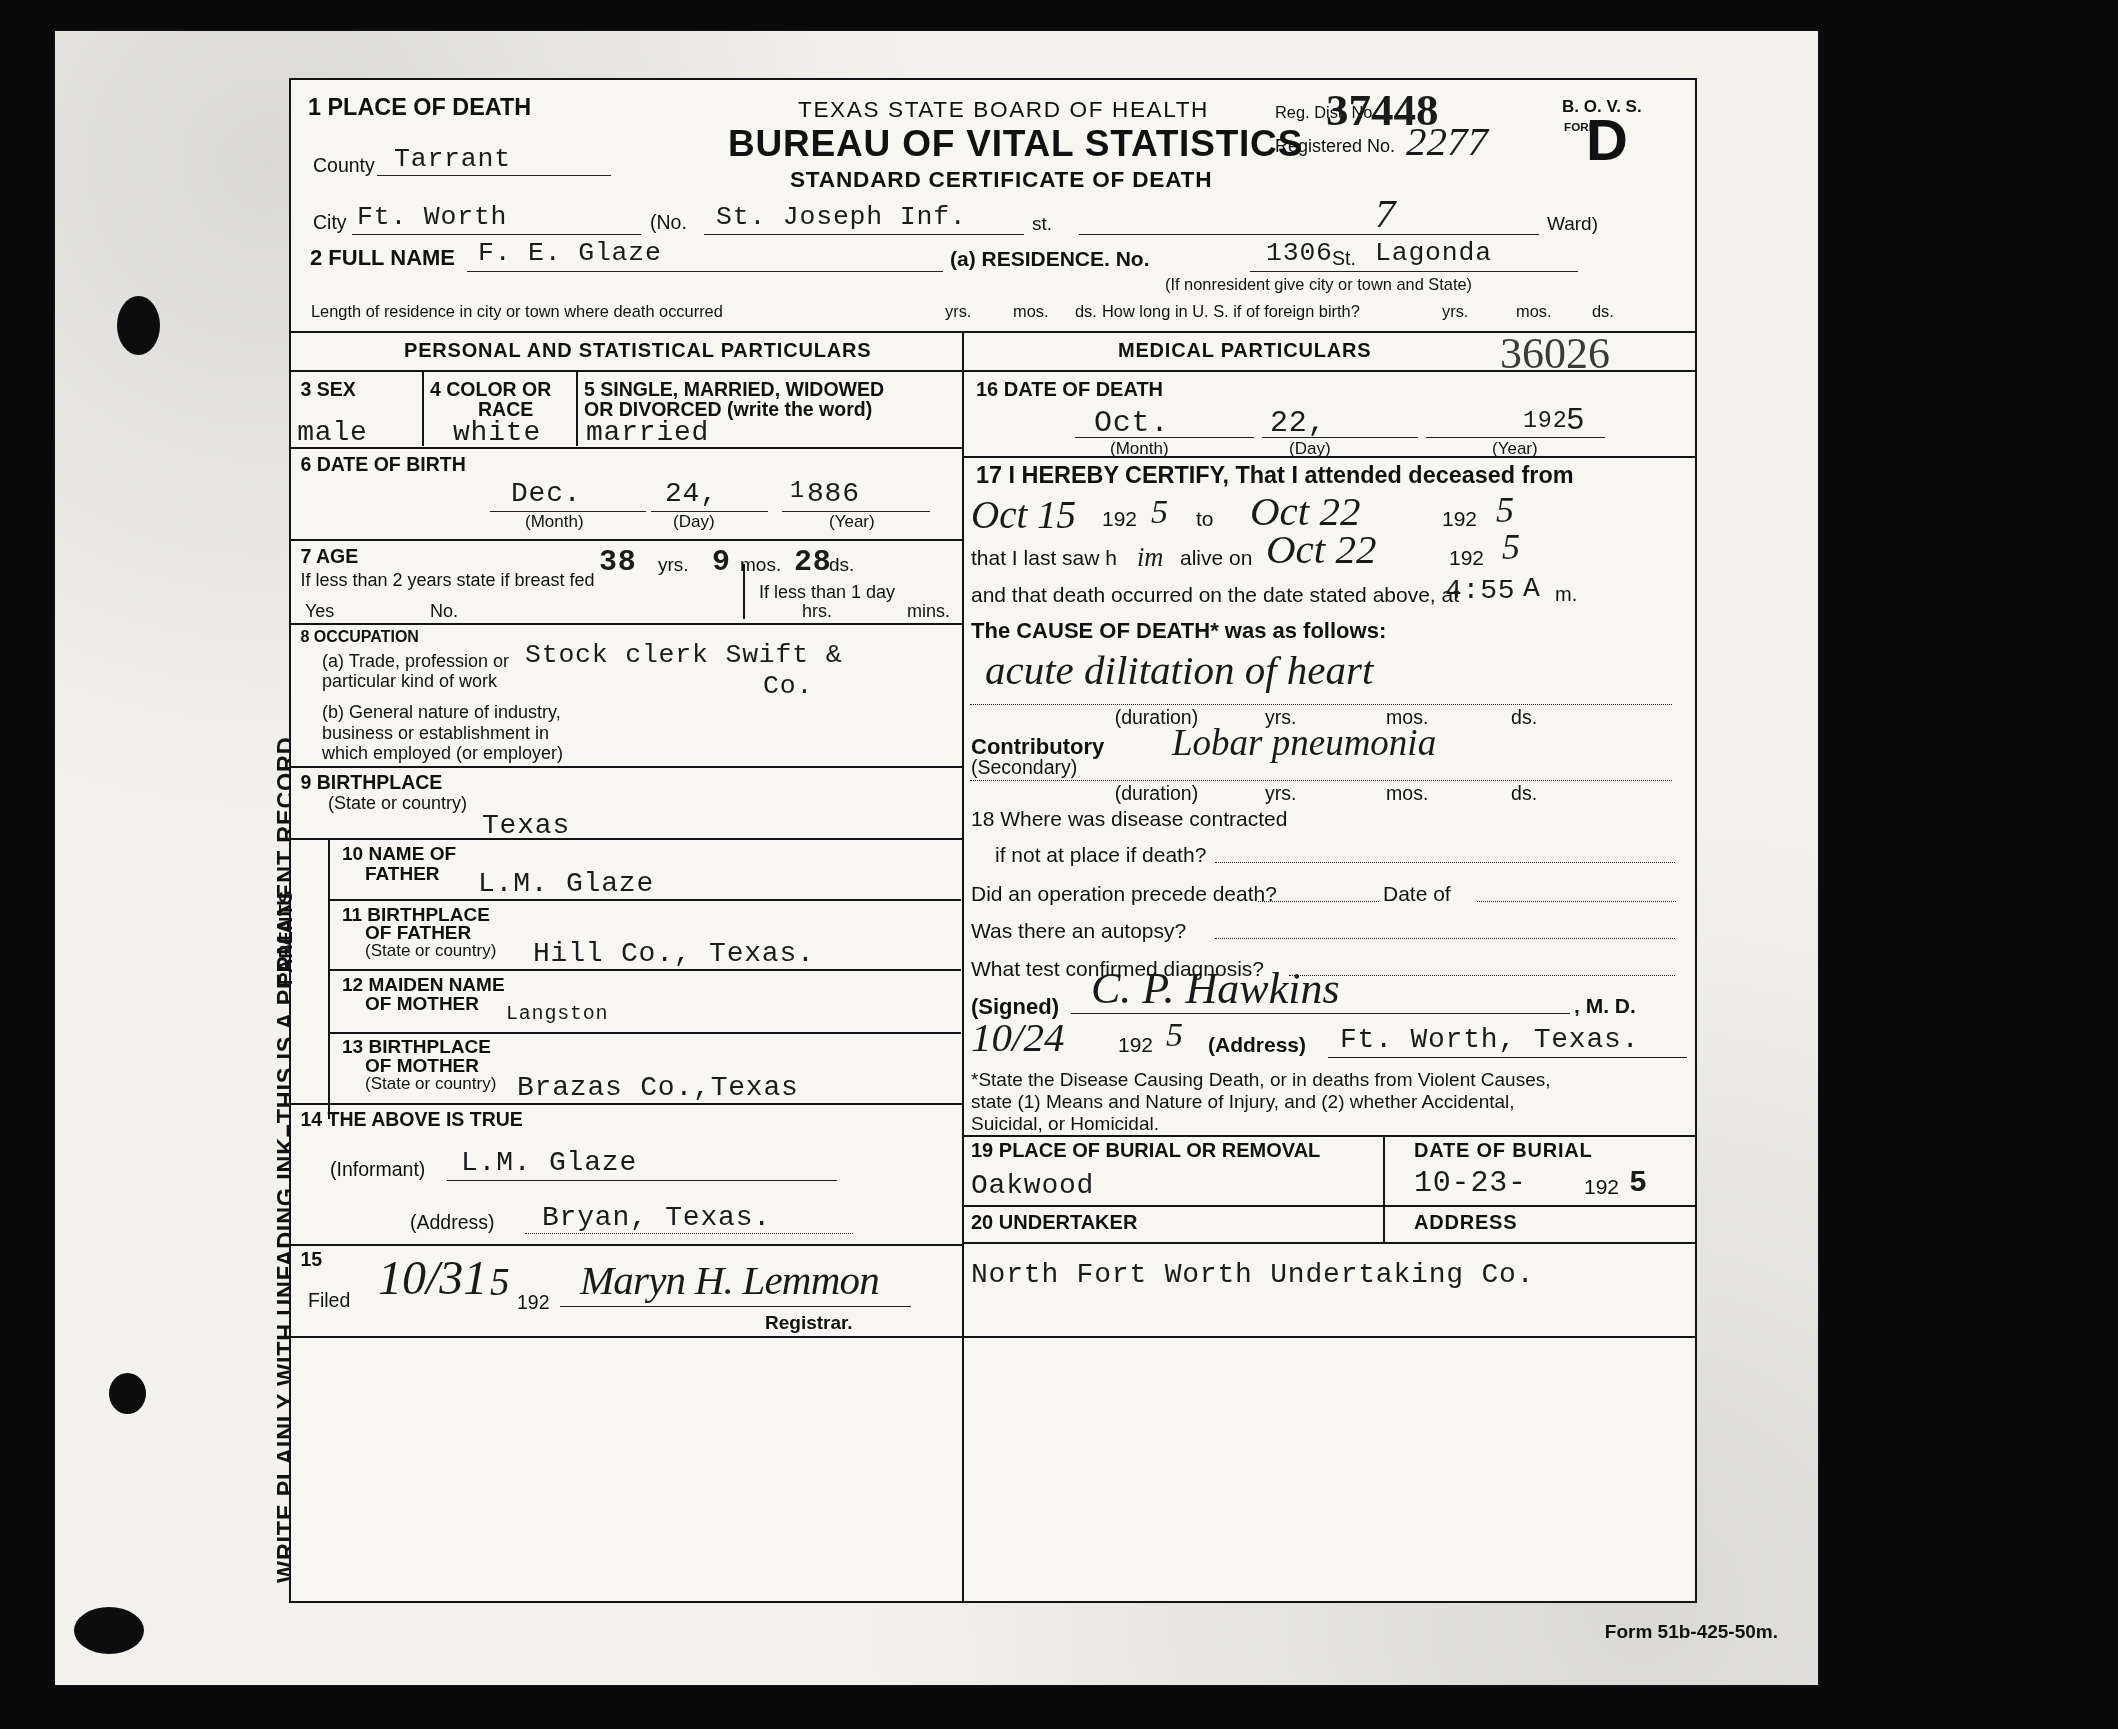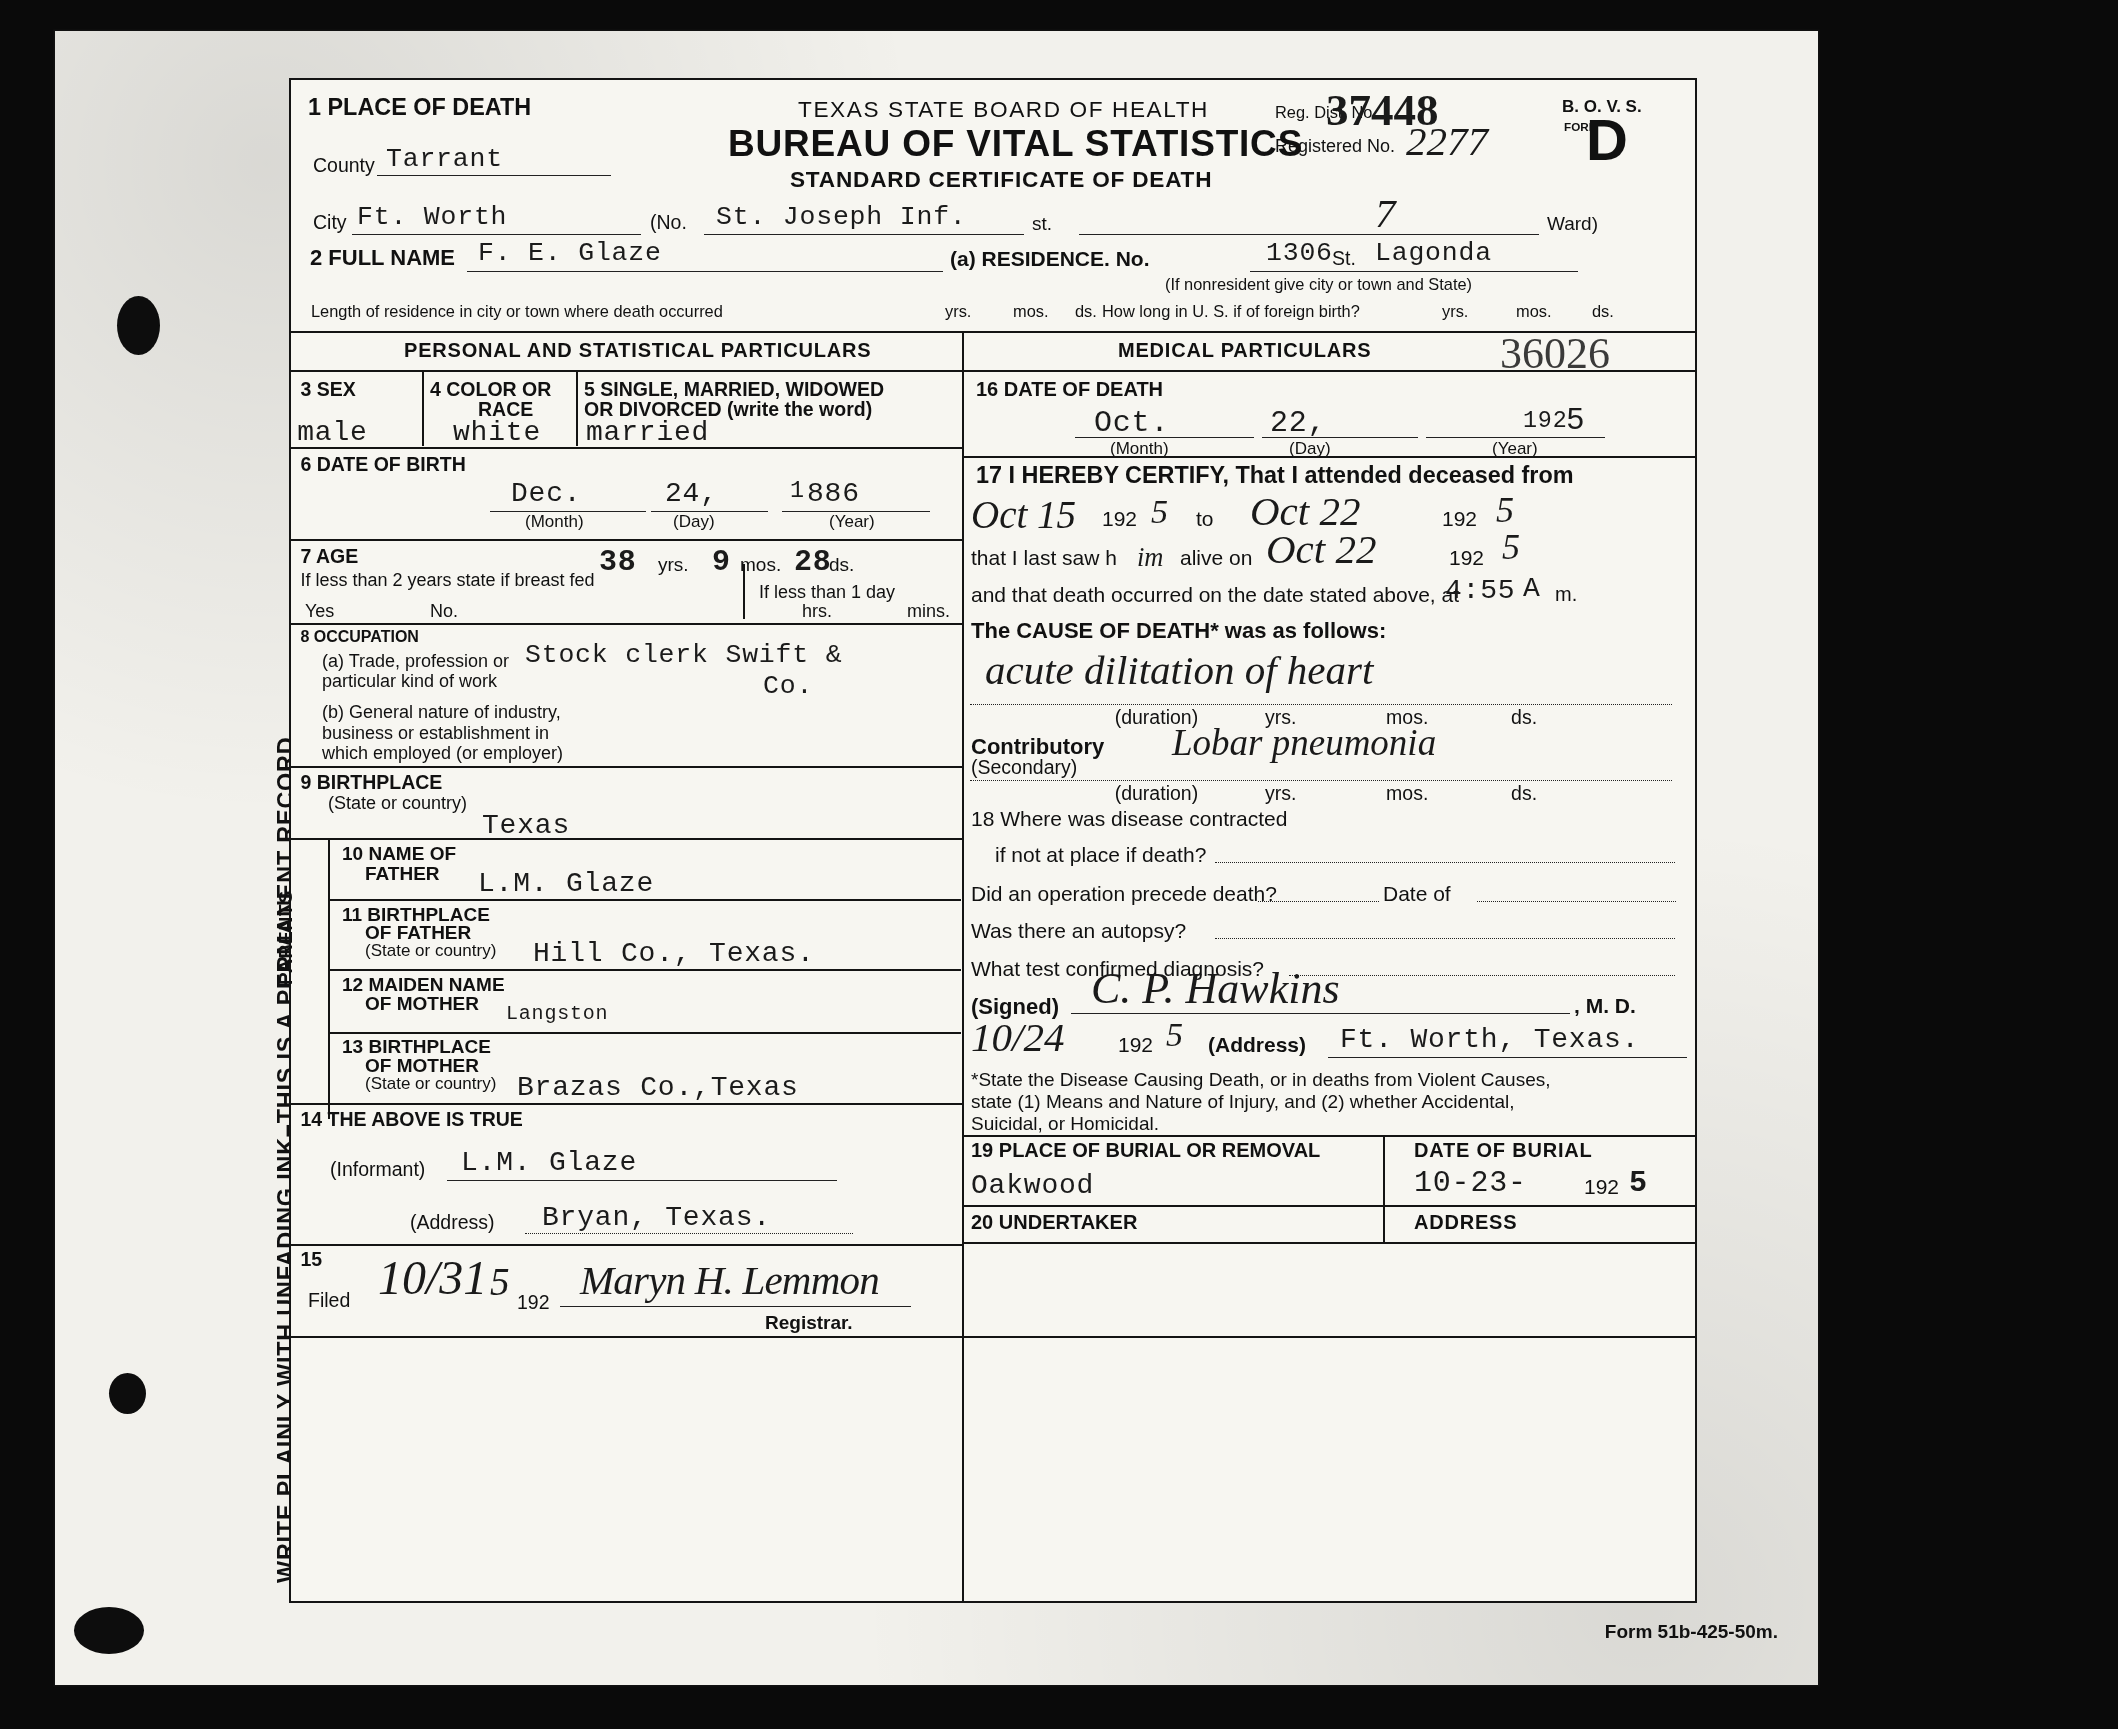--- a/index.html
+++ b/index.html
@@ -66,21 +66,21 @@
       <div class="abs hand b" style="left:1035px;top:3.9px;font-size:45px;font-style:normal;font-family:'Liberation Serif',serif;">37448</div>
 
       <div class="abs lbl" style="left:984px;top:56px;font-size:18px;">Registered No.</div>
       <div class="abs hand" style="left:1115px;top:37px;font-size:41px;">2277</div>
 
       <div class="abs lbl b" style="left:1271px;top:17px;font-size:17px;">B. O. V. S.</div>
       <div class="abs lbl b" style="left:1273px;top:41px;font-size:11.7px;width:14px;line-height:11.7px;">FORM</div>
       <div class="abs lbl b" style="left:1295px;top:31px;font-size:58px;line-height:58px;">D</div>
 
       <div class="abs lbl" style="left:22px;top:74px;font-size:19.5px;">County</div>
-      <div class="abs tw" style="left:95px;top:64px;font-size:26.5px;">Tarrant</div>
+      <div class="abs tw" style="left:103px;top:64px;font-size:26.5px;">Tarrant</div>
       <div class="abs sol" style="left:86px;top:95px;width:234px;"></div>
 
       <div class="abs lbl" style="left:22px;top:131px;font-size:19.5px;">City</div>
       <div class="abs tw" style="left:66px;top:122px;font-size:26.5px;">Ft. Worth</div>
       <div class="abs sol" style="left:61px;top:154px;width:289px;"></div>
       <div class="abs lbl" style="left:359px;top:131px;font-size:19.5px;">(No.</div>
       <div class="abs tw" style="left:425px;top:122px;font-size:26.5px;">St. Joseph Inf.</div>
       <div class="abs sol" style="left:413px;top:154px;width:320px;"></div>
       <div class="abs lbl" style="left:741px;top:133px;font-size:19px;">st.</div>
       <div class="abs sol" style="left:788px;top:154px;width:460px;"></div>
@@ -299,20 +299,21 @@
       <div class="abs tw" style="left:680px;top:1090px;font-size:28px;">Oakwood</div>
       <div class="abs tw" style="left:1123px;top:1086px;font-size:30px;">10-23-</div>
       <div class="abs lbl" style="left:1293px;top:1095px;font-size:21px;">192</div>
       <div class="abs tw b" style="left:1338px;top:1086px;font-size:30px;">5</div>
       <div class="hr" style="left:671px;top:1125px;width:733px;"></div>
 
       <div class="abs lbl b" style="left:680px;top:1131px;font-size:20px;">20 UNDERTAKER</div>
       <div class="abs lbl b" style="left:1123px;top:1131px;font-size:20px;letter-spacing:0.8px;">ADDRESS</div>
       <div class="vr" style="left:1092px;top:1125px;height:37px;"></div>
       <div class="hr" style="left:671px;top:1162px;width:733px;"></div>
+      <div class="abs tw" style="left:680px;top:1179px;font-size:28px;">North Fort Worth Undertaking Co.</div>
 
       <div class="hr" style="left:0;top:1256px;width:1404px;"></div>
 
     </div>
   </div>
 
   <div class="abs lbl b" style="left:1778px;top:1621px;font-size:19px;color:#111;transform:translateX(-100%);">Form  51b-425-50m.</div>
 
 </div>
 

